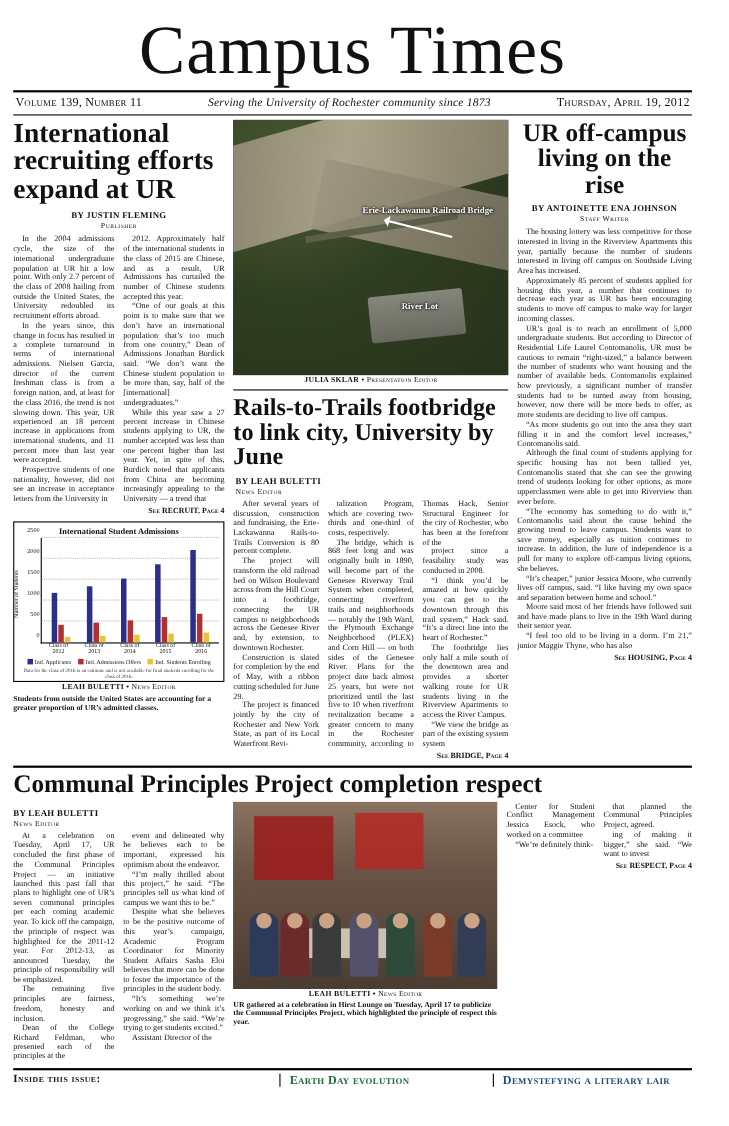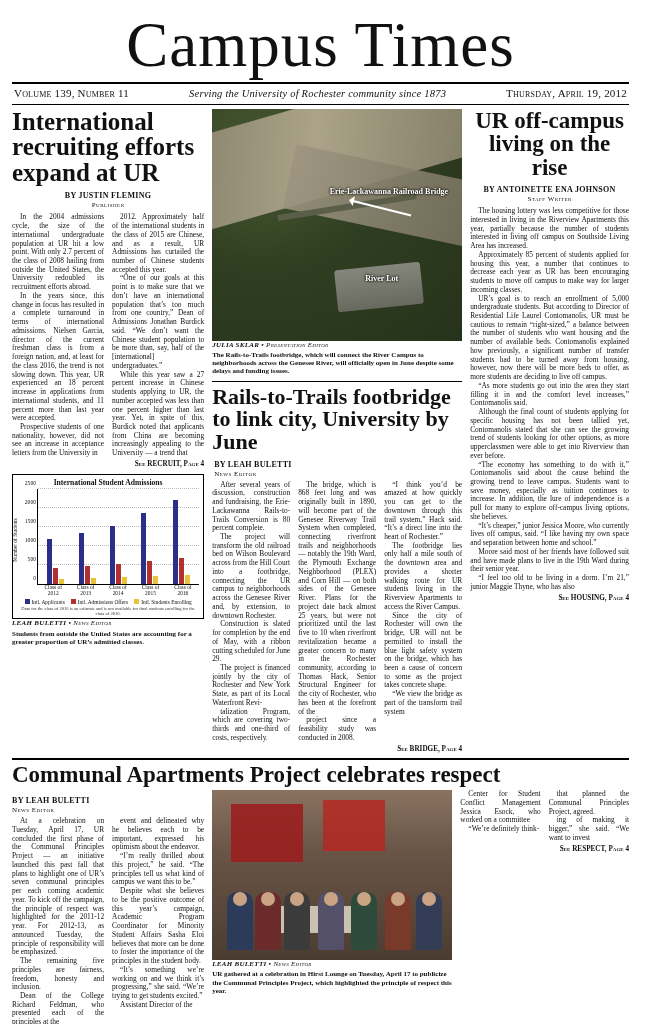--- a/index.html
+++ b/index.html
@@ -49,21 +49,21 @@
   .byline .role { display:block; font-size:7px; font-weight:normal; font-variant:small-caps; letter-spacing:0.5px; margin-top:1px;}
 
   .cols2 { column-count:2; column-gap:8px; column-rule:none; }
   .cols3 { column-count:3; column-gap:8px; }
   p.body { font-size:7.4px; line-height:1.18; text-align:justify; margin:0 0 0 0; text-indent:8px; hyphens:auto; }
   p.body.first { text-indent:8px; }
   .seemore { font-size:7.2px; font-variant:small-caps; font-weight:bold; text-align:right; margin-top:2px;}
 
   
   .photo { position:relative; width:100%; overflow:hidden; }
-  .credit { font-size:7px; text-align:left; font-variant:small-caps; font-weight:bold; letter-spacing:0.3px;font-style:italic;}
+  .credit { font-size:7px; text-align:center; font-variant:small-caps; font-weight:bold; letter-spacing:0.3px;}
   .credit .ed { font-weight:normal; }
 
   .aerial {
     height:232px;
     background:
       radial-gradient(ellipse at 20% 20%, #4a5a33 0%, #2f3d20 45%, #26331b 100%),
       linear-gradient(160deg,#3c4a2a,#22301a);
     position:relative;
   }
   .aerial .river {
@@ -258,40 +258,38 @@
         <div class="bridge"></div>
         <div class="lot"></div>
         <div class="arrow"></div>
         <div class="lbl lbl-bridge">Erie-Lackawanna Railroad Bridge</div>
         <div class="lbl lbl-lot">River Lot</div>
       </div>
       <div class="credit">
         <span>JULIA SKLAR</span> •
         <span class="ed">Presentation Editor</span>
       </div>
-      <div class="imgcap-strip">The Rails-to-Trails footbridge, which will connect the River Campus to neighborhoods across the Genesee River, will officially open in June despite some delays and funding issues.</div>
       <div class="hr-black"></div>
 
       <div class="hl mid-headline">Rails-to-Trails footbridge to link city, University by June</div>
       <div class="byline" style="text-align:left; margin-left:2px;">
         <span>BY LEAH BULETTI</span>
         <span class="role">News Editor</span>
       </div>
       <div class="cols3" style="margin-top:3px;">
         <p class="body first">After several years of discussion, construction and fundraising, the Erie-Lackawanna Rails-to-Trails Conversion is 80 percent complete.</p>
         <p class="body">The project will transform the old railroad bed on Wilson Boulevard across from the Hill Court into a footbridge, connecting the UR campus to neighborhoods across the Genesee River and, by extension, to downtown Rochester.</p>
         <p class="body">Construction is slated for completion by the end of May, with a ribbon cutting scheduled for June 29.</p>
         <p class="body">The project is financed jointly by the city of Rochester and New York State, as part of its Local Waterfront Revi-</p>
         <p class="body">talization Program, which are covering two-thirds and one-third of costs, respectively.</p>
         <p class="body">The bridge, which is 868 feet long and was originally built in 1890, will become part of the Genesee Riverway Trail System when completed, connecting riverfront trails and neighborhoods — notably the 19th Ward, the Plymouth Exchange Neighborhood (PLEX) and Corn Hill — on both sides of the Genesee River. Plans for the project date back almost 25 years, but were not prioritized until the last five to 10 when riverfront revitalization became a greater concern to many in the Rochester community, according to Thomas Hack, Senior Structural Engineer for the city of Rochester, who has been at the forefront of the</p>
         <p class="body">project since a feasibility study was conducted in 2008.</p>
         <p class="body">“I think you’d be amazed at how quickly you can get to the downtown through this trail system,” Hack said. “It’s a direct line into the heart of Rochester.”</p>
         <p class="body">The footbridge lies only half a mile south of the downtown area and provides a shorter walking route for UR students living in the Riverview Apartments to access the River Campus.</p>
-        <p class="body">Since the city of Rochester will own the bridge, UR will not be permitted to install the blue light safety system on the bridge, which has been a cause of concern to some as the project takes concrete shape.</p>
-        <p class="body">“We view the bridge as part of the transform trail system</p>
+        <p class="body">“We view the bridge as part of the existing system system</p>
       </div>
       <div class="seemore">See BRIDGE, Page 4</div>
     </div>
 
     <div class="col-right">
       <div class="hl headline-right">UR off-campus living on the rise</div>
       <div class="byline">
         <span>BY ANTOINETTE ENA JOHNSON</span>
         <span class="role">Staff Writer</span>
       </div>
@@ -304,21 +302,21 @@
         <p class="body">“The economy has something to do with it,” Contomanolis said about the cause behind the growing trend to leave campus. Students want to save money, especially as tuition continues to increase. In addition, the lure of independence is a pull for many to explore off-campus living options, she believes.</p>
         <p class="body">“It’s cheaper,” junior Jessica Moore, who currently lives off campus, said. “I like having my own space and separation between home and school.”</p>
         <p class="body">Moore said most of her friends have followed suit and have made plans to live in the 19th Ward during their senior year.</p>
         <p class="body">“I feel too old to be living in a dorm. I’m 21,” junior Maggie Thyne, who has also</p>
       </div>
       <div class="seemore">See HOUSING, Page 4</div>
     </div>
   </div>
 
   <div class="hr-black2"></div>
-  <div class="hl bottom-headline">Communal Apartments Project celebrates respect</div>
+  <div class="hl bottom-headline">Communal Principles Project completion respect</div>
 
   <div style="display:flex; gap:8px; margin-top:4px;">
     <div style="width:196px;">
       <div class="byline" style="text-align:left;">
         <span>BY LEAH BULETTI</span>
         <span class="role">News Editor</span>
       </div>
       <div class="cols2" style="margin-top:3px;">
         <p class="body first">At a celebration on Tuesday, April 17, UR concluded the first phase of the Communal Principles Project — an initiative launched this past fall that plans to highlight one of UR’s seven communal principles per each coming academic year. To kick off the campaign, the principle of respect was highlighted for the 2011-12 year. For 2012-13, as announced Tuesday, the principle of responsibility will be emphasized.</p>
         <p class="body">The remaining five principles are fairness, freedom, honesty and inclusion.</p>

